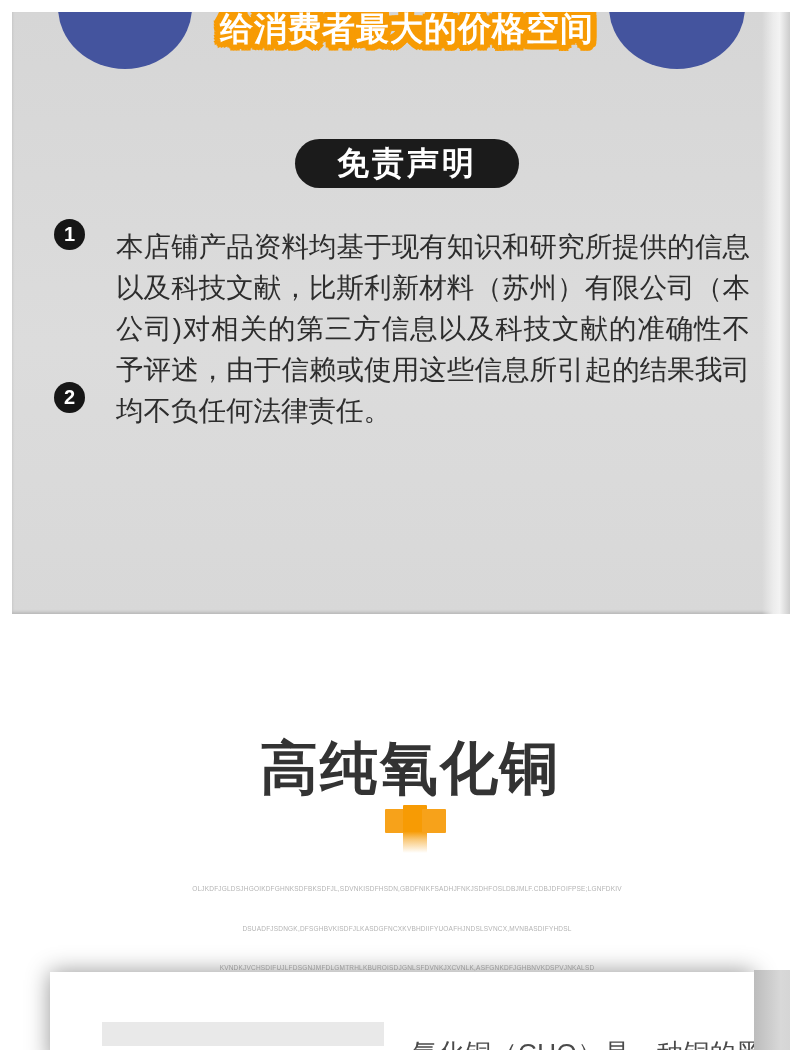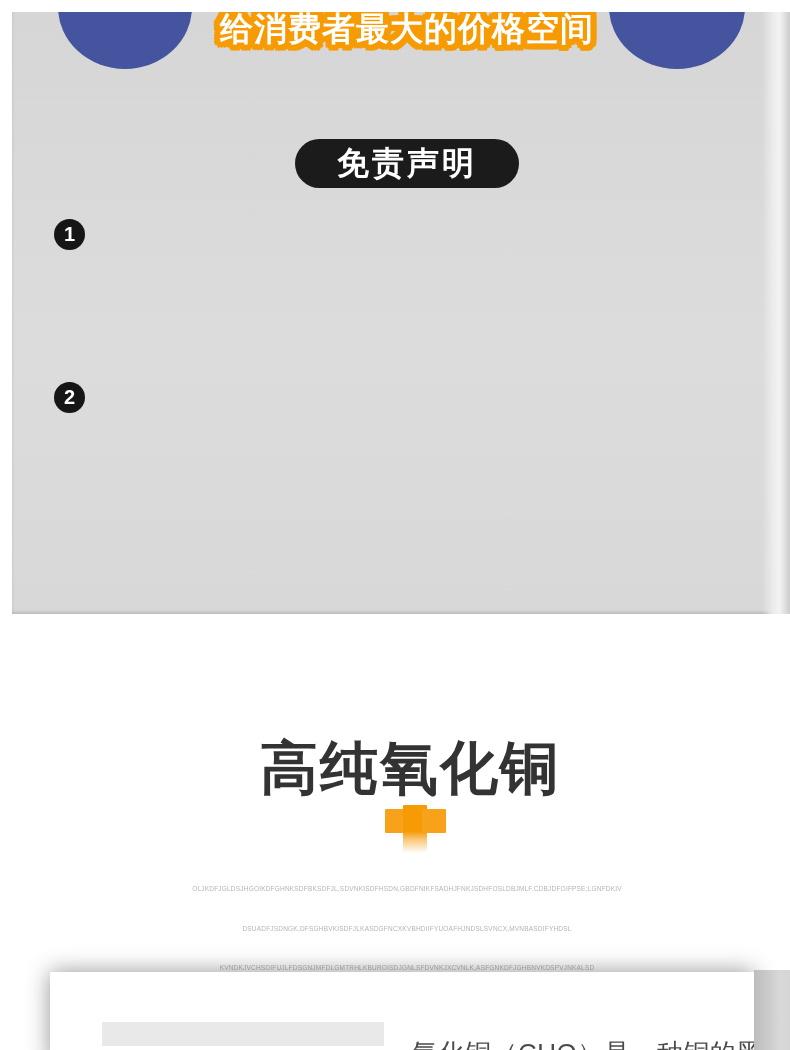--- a/index.html
+++ b/index.html
@@ -111,20 +111,21 @@
     
   </div>
 
   <div class="headline">给消费者最大的价格空间</div>
 
   <div class="pill">
     <span>免责声明</span>
   </div>
 
   <div class="num n1">1</div>
+  <p class="para p1">本店铺产品资料均基于现有知识和研究所提供的信息以及科技文献，比斯利新材料（苏州）有限公司（本公司)对相关的第三方信息以及科技文献的准确性不予评述，由于信赖或使用这些信息所引起的结果我司均不负任何法律责任。</p>
 
   <div class="num n2">2</div>
 
   <div class="edge-shade"></div>
 </section>
 
 <section class="sec-white">
 
   <h1 class="product-title">高纯氧化铜</h1>
 

